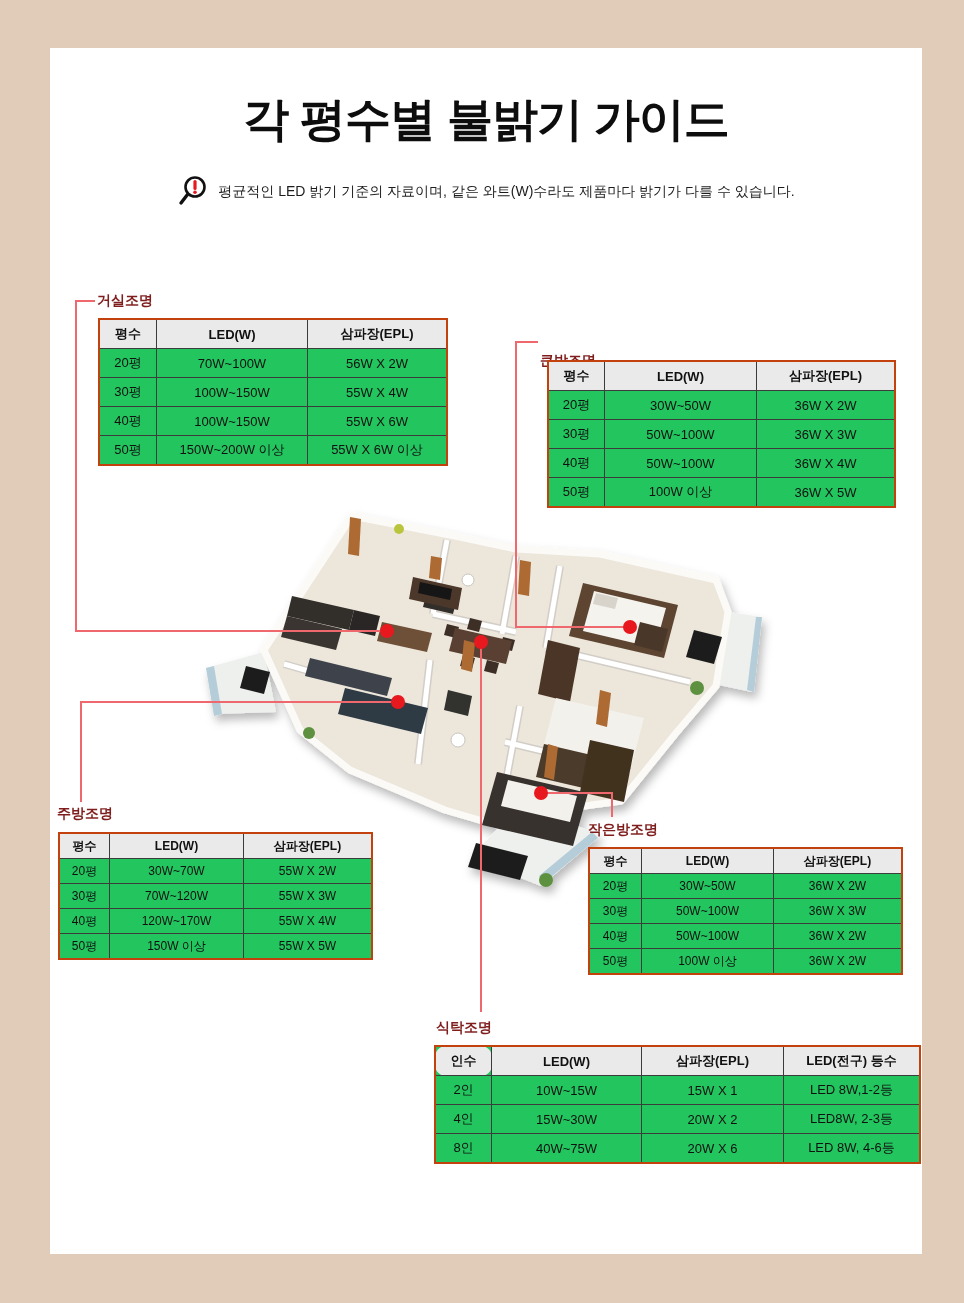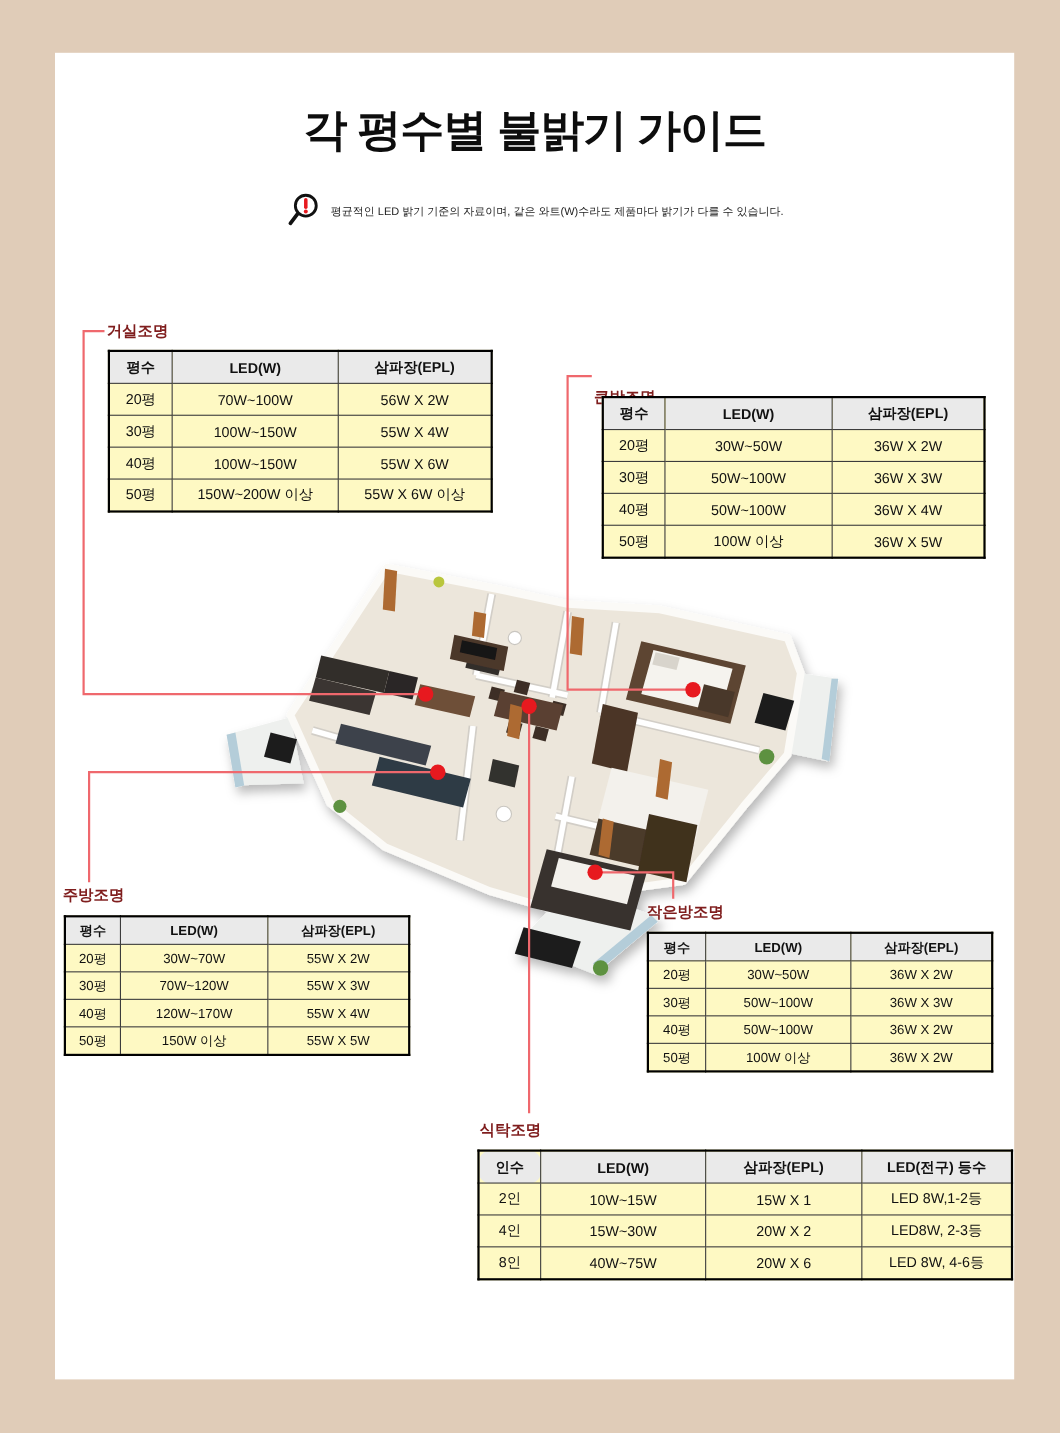--- a/index.html
+++ b/index.html
@@ -8,34 +8,34 @@
     background:#e0ccb8;
     font-family:"Liberation Sans","DejaVu Sans",sans-serif;
     -webkit-font-smoothing:antialiased;
   }
   .panel{
     position:absolute;left:50px;top:48px;width:872px;height:1206px;
     background:#ffffff;
   }
   .title{
     position:absolute;left:50px;top:90px;width:872px;text-align:center;
-    font-size:40px;line-height:58px;font-weight:900;letter-spacing:-1px;color:#0d0d0d;
+    font-size:46px;line-height:58px;font-weight:900;letter-spacing:-1px;color:#0d0d0d;
   }
   .notice-row{
     position:absolute;left:50px;top:174px;width:872px;height:36px;
     display:flex;align-items:center;justify-content:center;gap:9px;
   }
-  .notice-text{font-size:10px;color:#1c1c1c;}
+  .notice-text{font-size:14px;color:#1c1c1c;}
   .callout-label{
     position:absolute;color:#7f1d1d;font-weight:700;font-size:14px;white-space:nowrap;z-index:6;
   }
   .tbl-wrap{position:absolute;z-index:6;}
   table.tbl{
-    border-collapse:collapse;background:#fef9c3;table-layout:fixed;
-    border:2px solid #000000;
+    border-collapse:collapse;background:#22c55e;table-layout:fixed;
+    border:2px solid #c2410c;
   }
   table.tbl th,table.tbl td{
     border:1px solid #3c3c3c;text-align:center;vertical-align:middle;padding:0 2px;
     color:#111;white-space:nowrap;overflow:hidden;
   }
   table.tbl th{background:#eaeaea;font-weight:600;}
   table.t30 th,table.t30 td{height:28px;font-size:13px;}
   table.t26 th,table.t26 td{height:24px;font-size:12px;}
   .floorplan{position:absolute;left:190px;top:505px;width:610px;height:410px;z-index:3;}
   .overlay{position:absolute;left:0;top:0;width:964px;height:1303px;z-index:5;pointer-events:none;}

